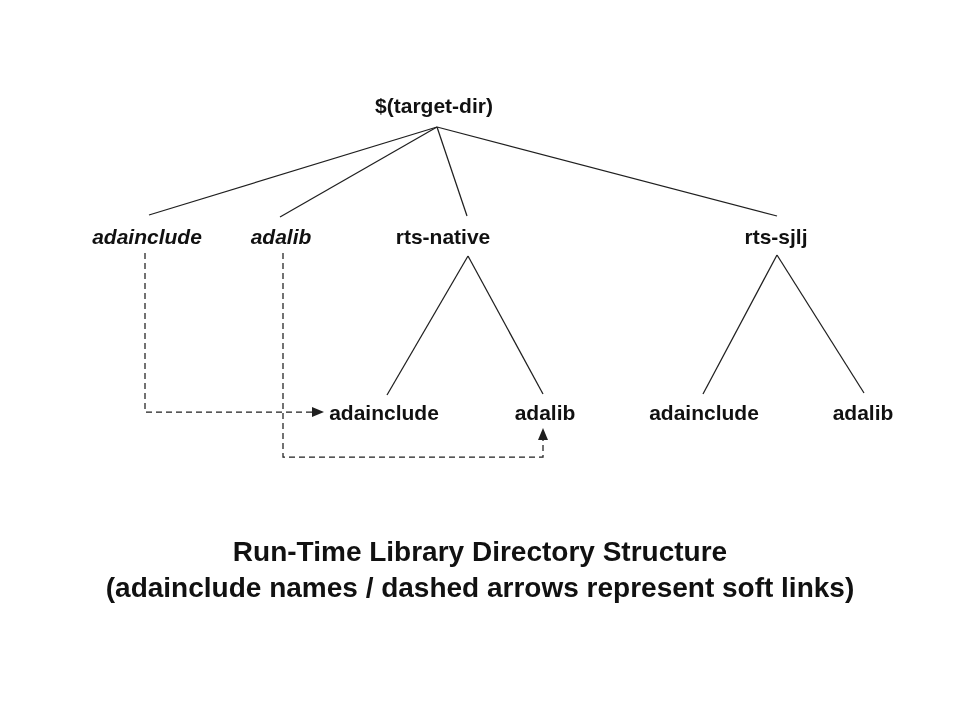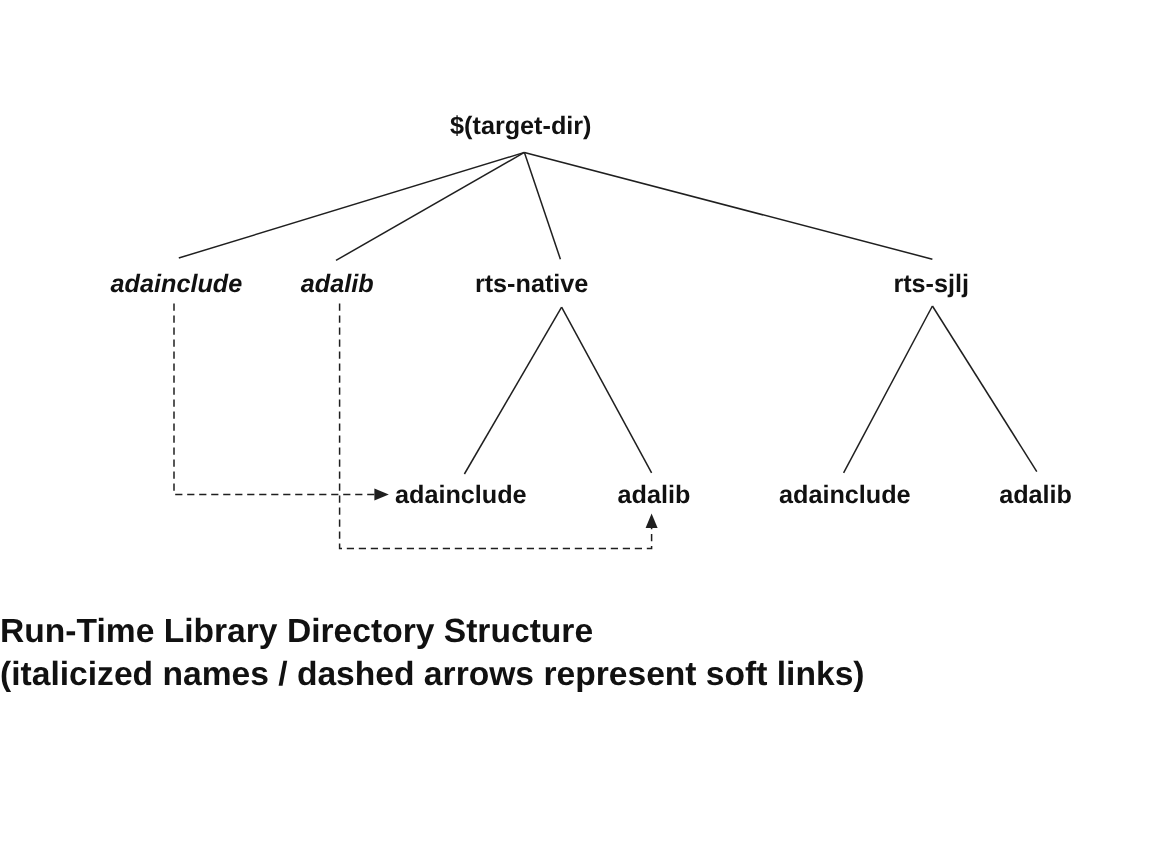--- a/index.html
+++ b/index.html
@@ -43,22 +43,23 @@
     line-height: 25px;
     white-space: nowrap;
     color: #111111;
   }
   .node.italic {
     font-style: italic;
   }
   .caption {
     position: absolute;
     left: 0;
-    top: 508px;
+    top: 534px;
     width: 960px;
+    text-align: center;
     font-weight: 700;
     font-size: 28px;
     line-height: 36px;
     color: #111111;
   }
 </style>
 </head>
 <body>
 
 <div class="stage">
@@ -96,16 +97,16 @@
   <div class="node" style="left:384px; top:400px;">adainclude</div>
 
   <div class="node" style="left:545px; top:400px;">adalib</div>
 
   <div class="node" style="left:704px; top:400px;">adainclude</div>
 
   <div class="node" style="left:863px; top:400px;">adalib</div>
 
   <div class="caption">
     <div>Run-Time Library Directory Structure</div>
-    <div>(italicized names / dashed arrows represent soft links)</div>
+    <div>(adainclude names / dashed arrows represent soft links)</div>
   </div>
 
 </div>
 
 </body></html>

